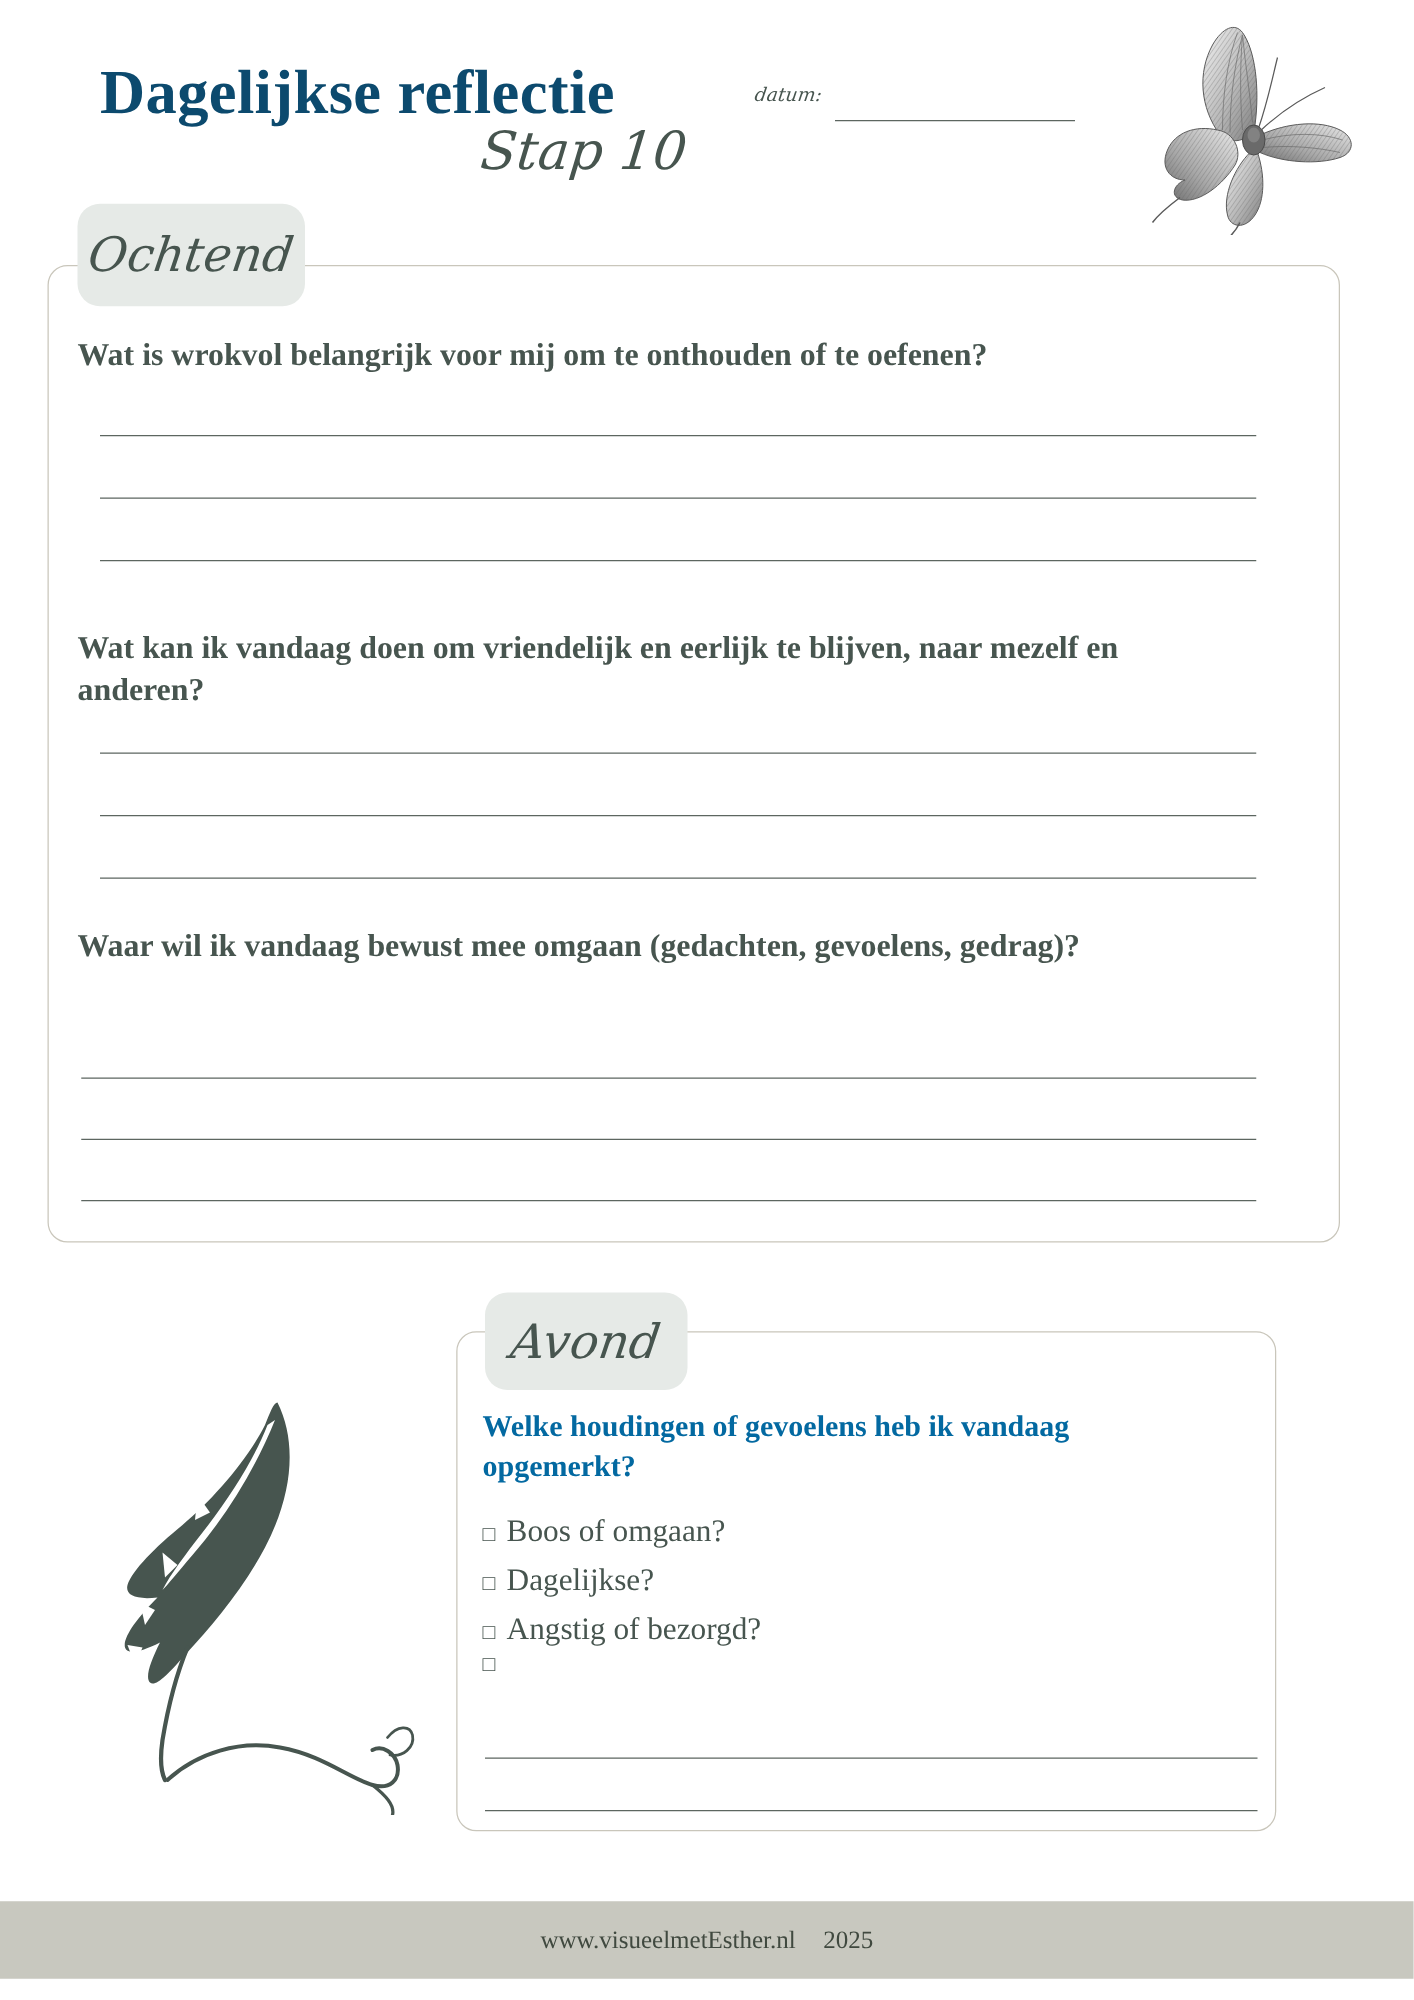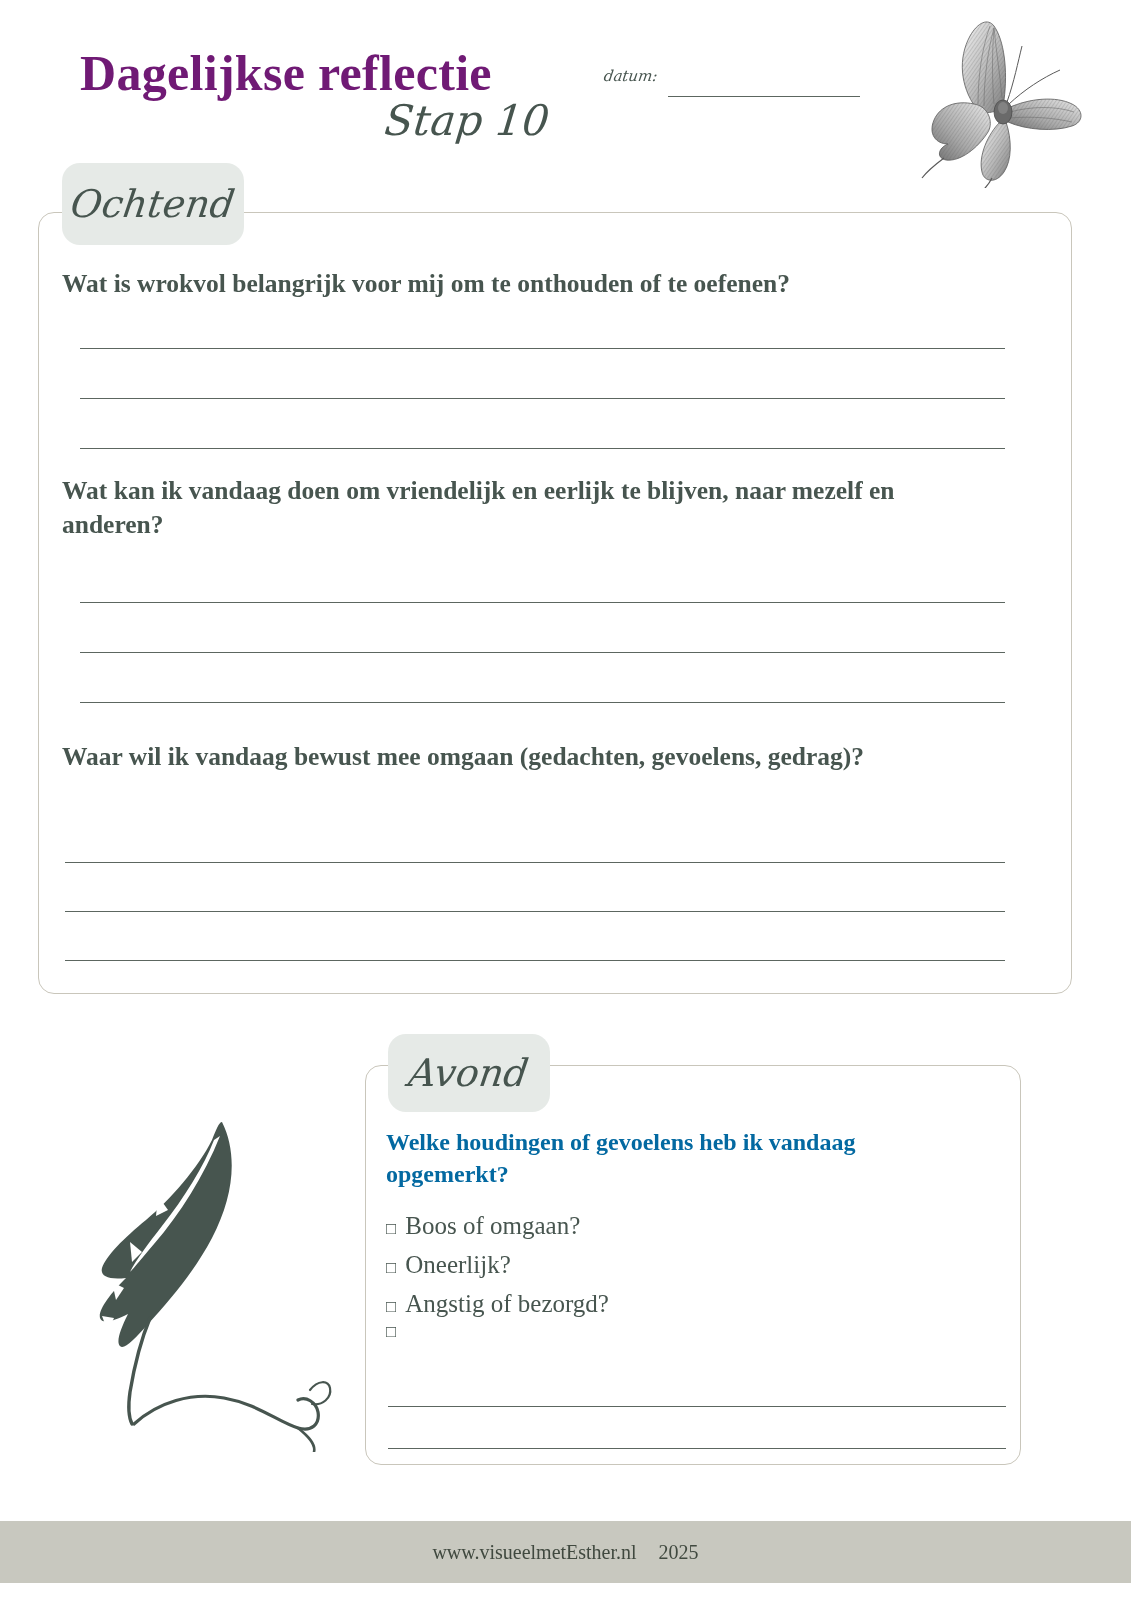--- a/index.html
+++ b/index.html
@@ -24,21 +24,21 @@
     height: 160px;
   }
   .title-main {
     position: absolute;
     left: 80px;
     top: 44px;
     font-family: "Liberation Serif", serif;
     font-size: 50px;
     font-weight: 700;
     letter-spacing: 0.3px;
-    color: #701a75;
+    color: #0c4a6e;
     white-space: nowrap;
   }
   .title-sub {
     position: absolute;
     left: 385px;
     top: 96px;
     font-family: "DejaVu Serif", serif;
     font-style: italic;
     font-size: 42px;
     font-weight: 400;
@@ -130,21 +130,21 @@
   
   .question {
     position: absolute;
     font-family: "Liberation Serif", serif;
     font-weight: 700;
     font-size: 25.5px;
     line-height: 1.32;
     color: #47554f;
   }
   .q1 { left: 62px; top: 267px; width: 940px; }
-  .q2 { left: 62px; top: 474px; width: 920px; }
+  .q2 { left: 62px; top: 501px; width: 920px; }
   .q3 { left: 62px; top: 740px; width: 920px; }
 
   .eq1 {
     position: absolute;
     left: 386px;
     top: 1126px;
     width: 540px;
     font-family: "Liberation Serif", serif;
     font-weight: 700;
     font-size: 24px;
@@ -338,21 +338,21 @@
 
 <div class="eq1">Welke houdingen of gevoelens heb ik vandaag opgemerkt?</div>
 
 <div class="check-list">
   <div class="check-item">
     <span class="check-box">□</span>
     <span>Boos of omgaan?</span>
   </div>
   <div class="check-item">
     <span class="check-box">□</span>
-    <span>Oneerlijk?</span>
+    <span>Dagelijkse?</span>
   </div>
   <div class="check-item">
     <span class="check-box">□</span>
     <span>Angstig of bezorgd?</span>
   </div>
   <div class="check-item">
     <span class="check-box">□</span>
   </div>
 </div>
 

